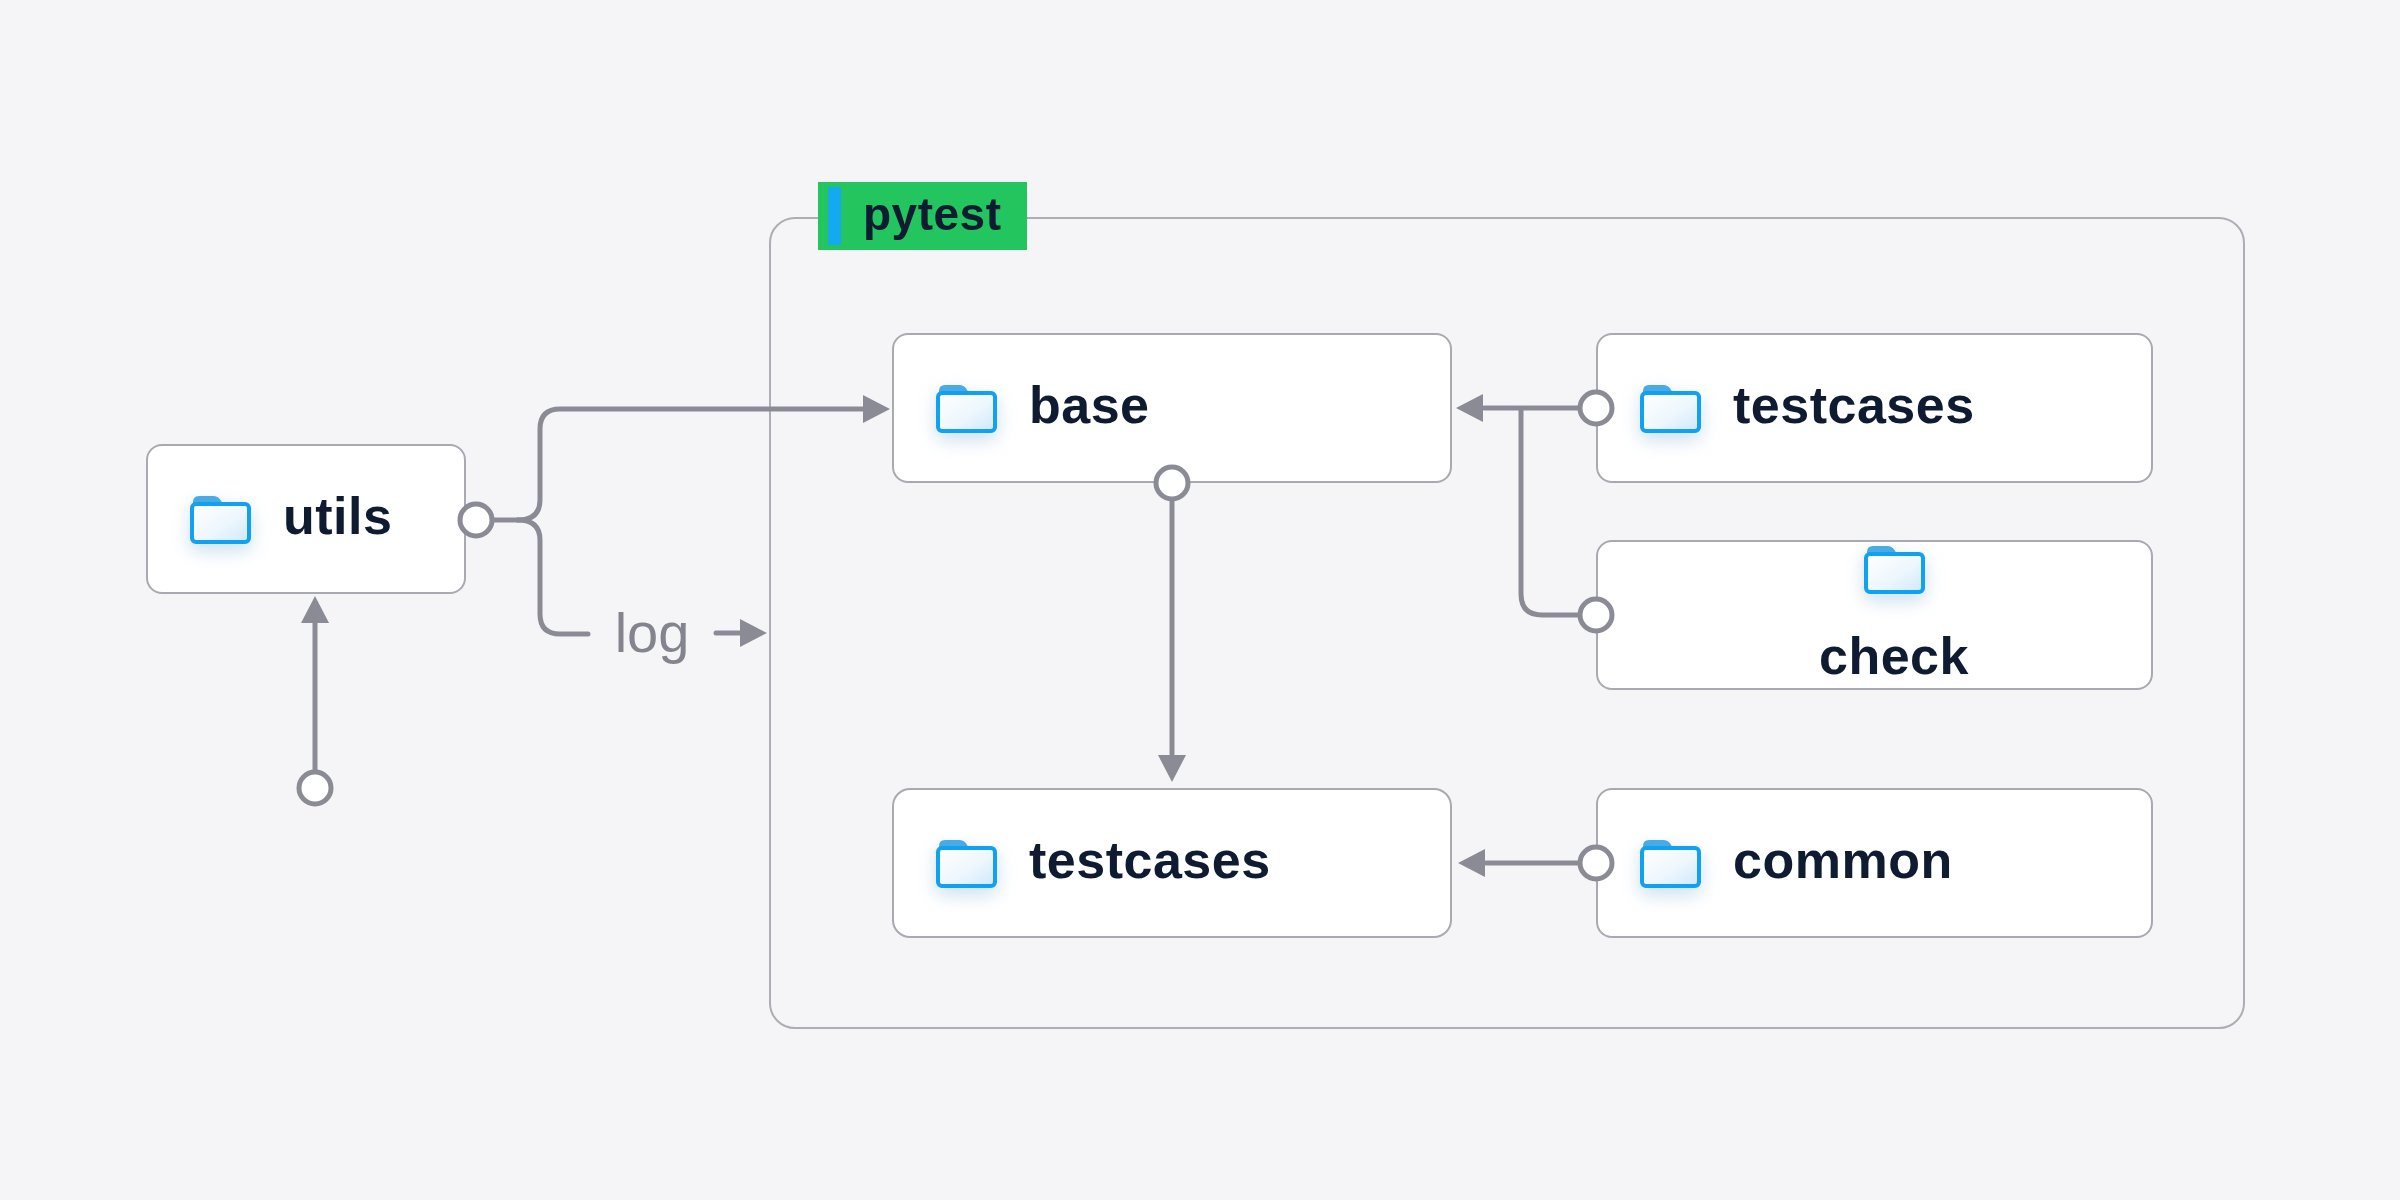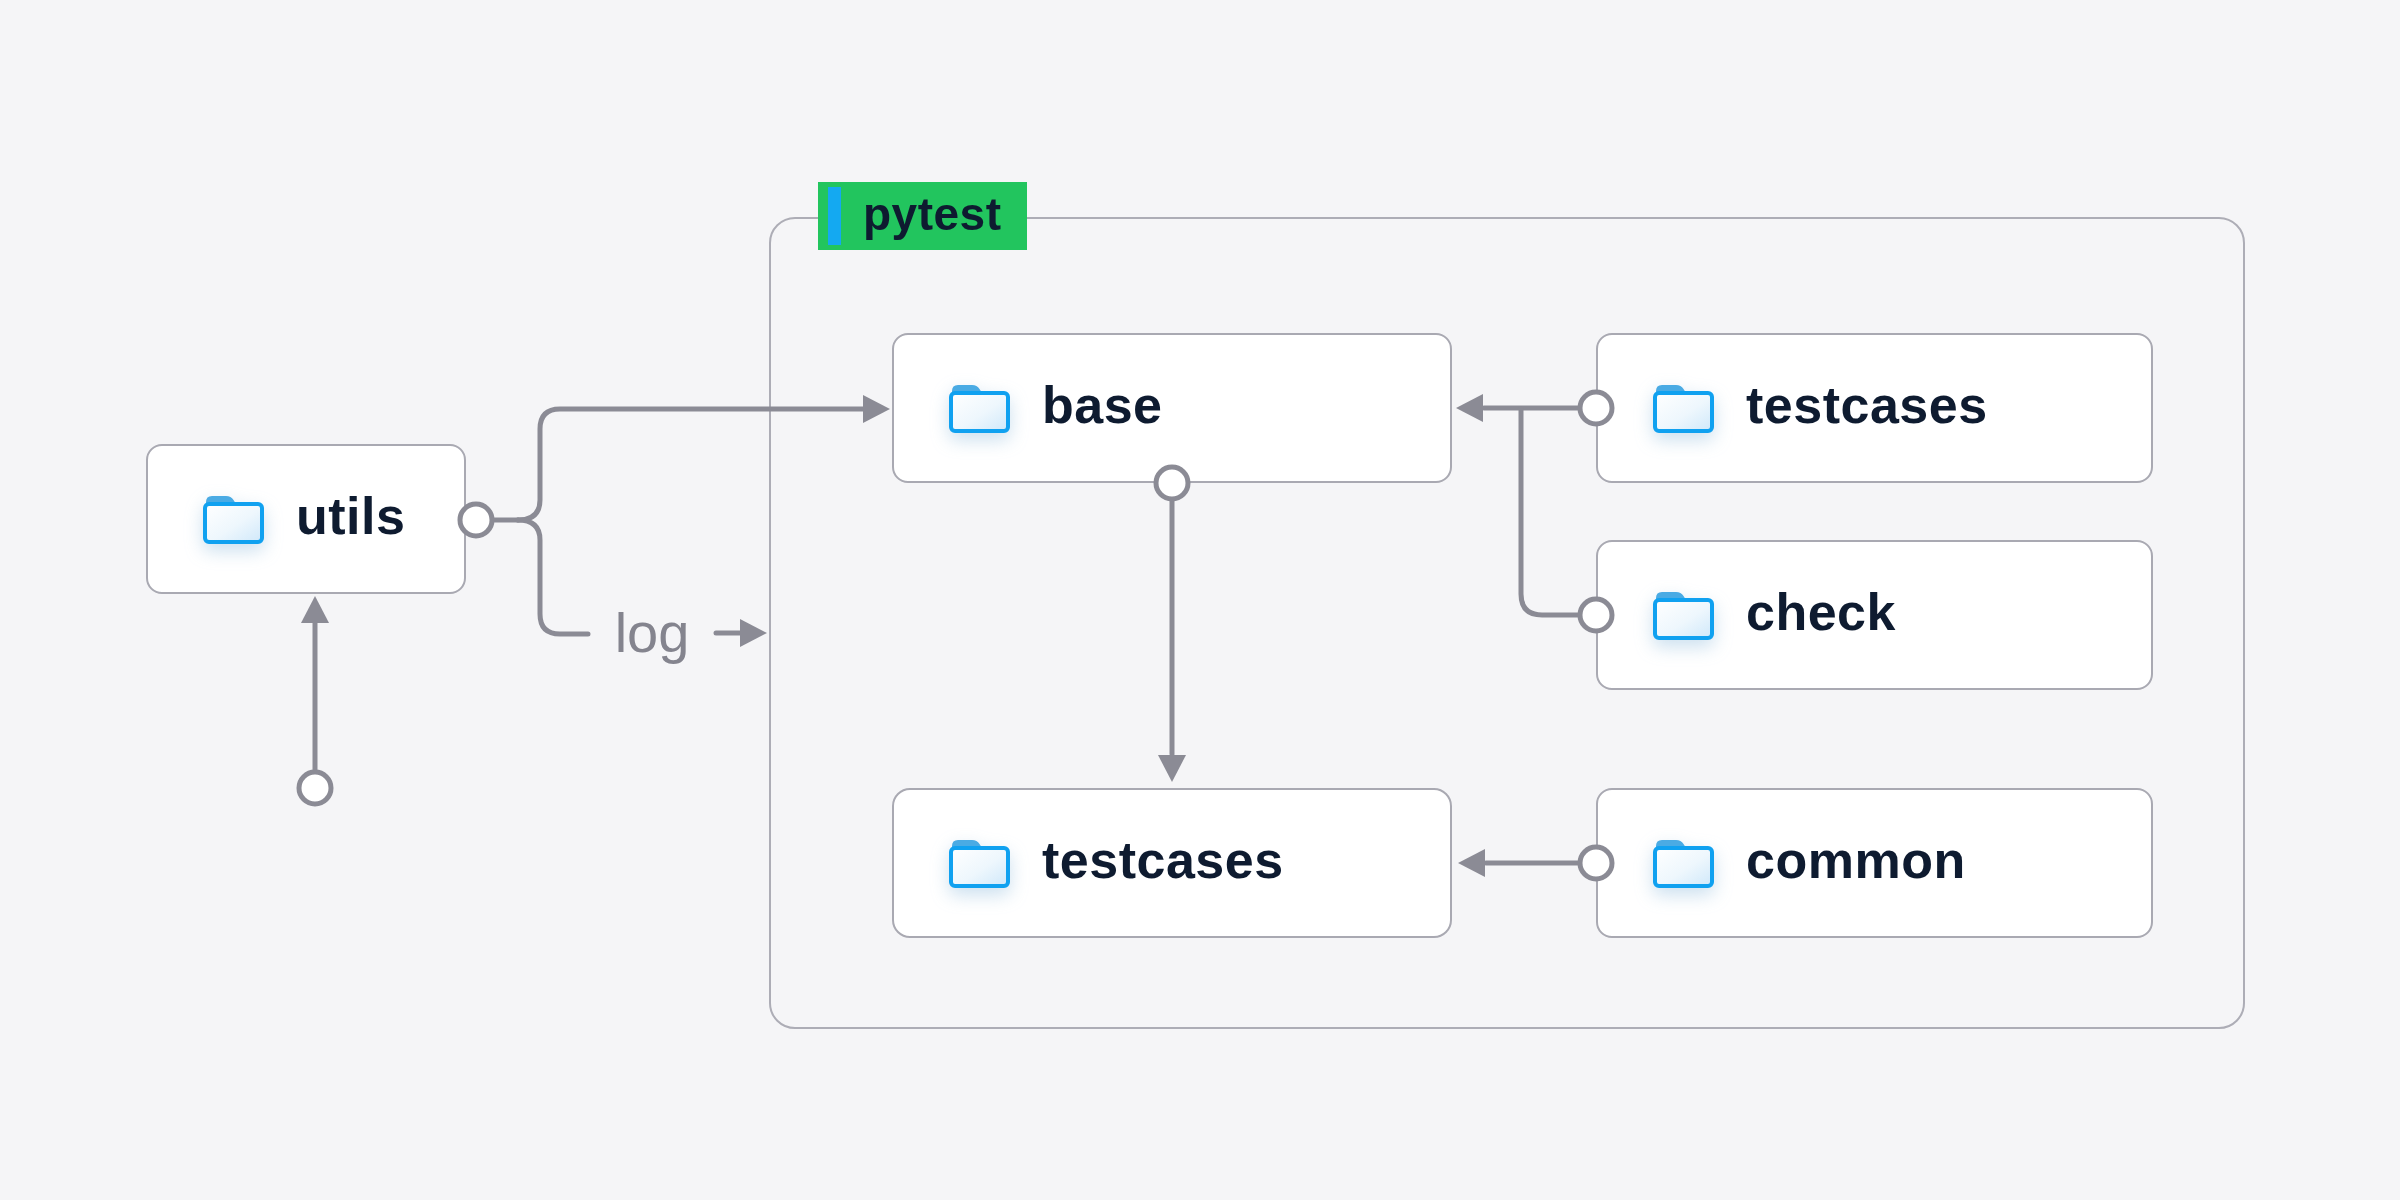--- a/index.html
+++ b/index.html
@@ -50,21 +50,21 @@
   }
   
   .node {
     position: absolute;
     height: 150px;
     background: #ffffff;
     border: 2.5px solid #a9a9b2;
     border-radius: 16px;
     display: flex;
     align-items: center;
-    padding-left: 52px;
+    padding-left: 39px;
     gap: 30px;
     box-sizing: border-box;
     z-index: 2;
   }
   .node-label {
     font-size: 52px;
     font-weight: 700;
     color: #0e1b30;
     letter-spacing: 0.5px;
     padding-bottom: 6px;
@@ -72,21 +72,21 @@
   .folder-icon {
     width: 66px;
     height: 54px;
     flex: 0 0 auto;
     filter: drop-shadow(0px 7px 9px rgba(110, 165, 210, 0.35));
   }
   #n-utils     { left: 146px;  top: 444px; width: 320px; }
   #n-config    { left: 157px;  top: 788px; width: 320px; }
   #n-base      { left: 892px;  top: 333px; width: 560px; }
   #n-pymilvus  { left: 1596px; top: 333px; width: 557px; }
-  #n-check     { left: 1596px; top: 540px; width: 557px; }
+  #n-check     { left: 1596px; top: 540px; width: 557px; flex-direction: column; }
   #n-testcases { left: 892px;  top: 788px; width: 560px; border-radius: 18px; }
   #n-common    { left: 1596px; top: 788px; width: 557px; }
   
   .connectors {
     position: absolute;
     left: 0; top: 0;
     width: 2400px;
     height: 1200px;
     z-index: 4;
     pointer-events: none;

